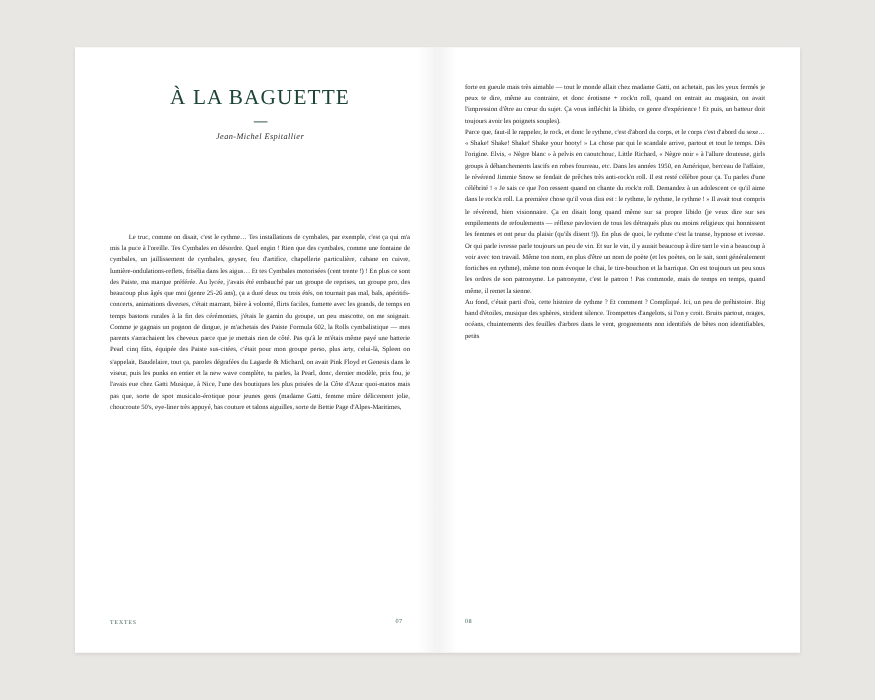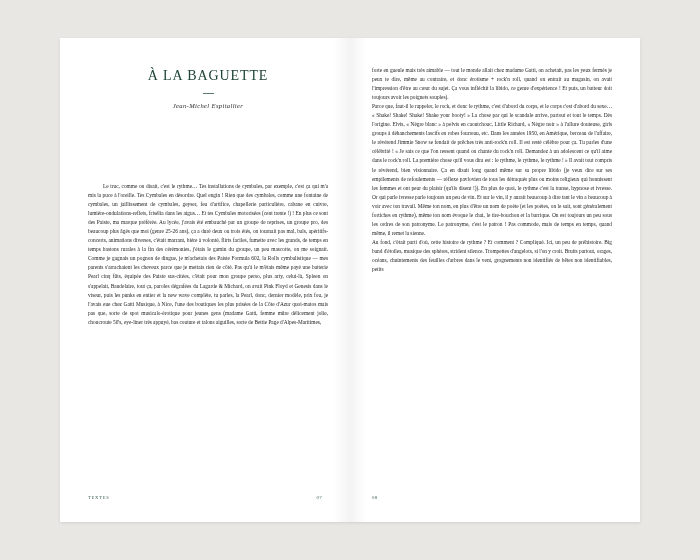--- a/index.html
+++ b/index.html
@@ -62,21 +62,21 @@
     pointer-events: none;
   }
 
   .title-block {
     padding-top: 30px;
     text-align: center;
   }
 
   .article-title {
     font-family: "Liberation Serif", serif;
-    font-size: 14px;
+    font-size: 17px;
     letter-spacing: 0.9px;
     color: #1d4434;
     margin: 0;
     font-weight: normal;
   }
 
   .title-rule {
     width: 11px;
     height: 1px;
     background: #5d7a6c;

